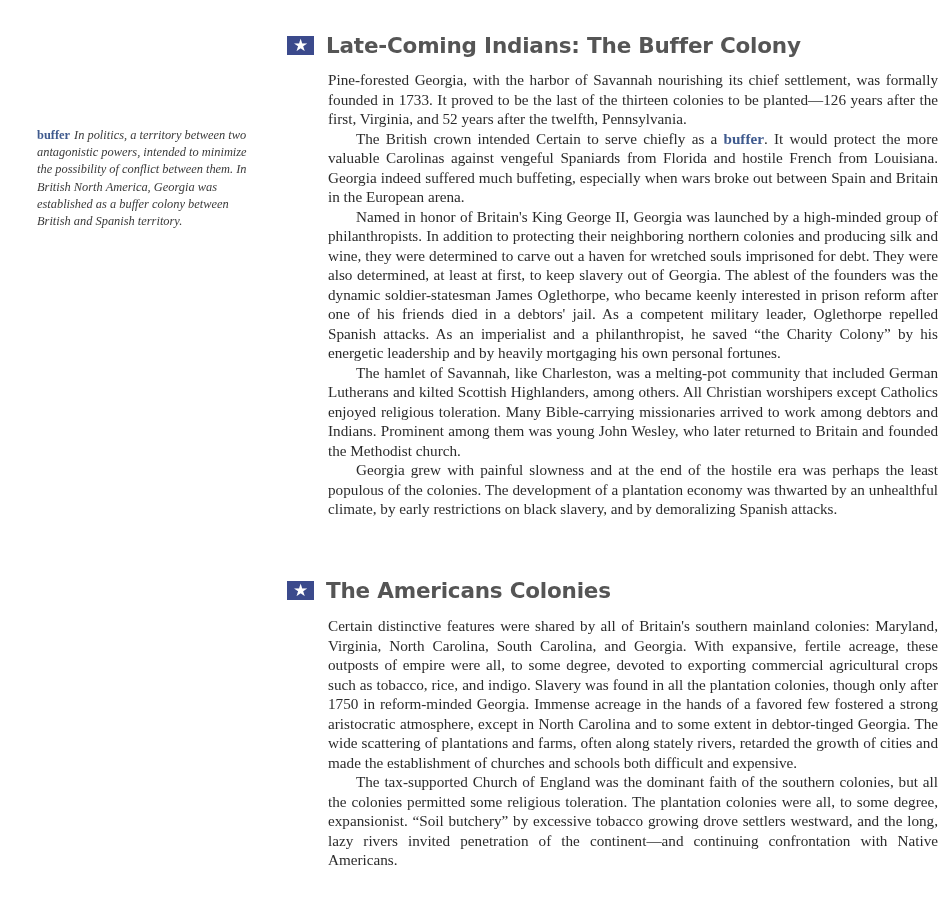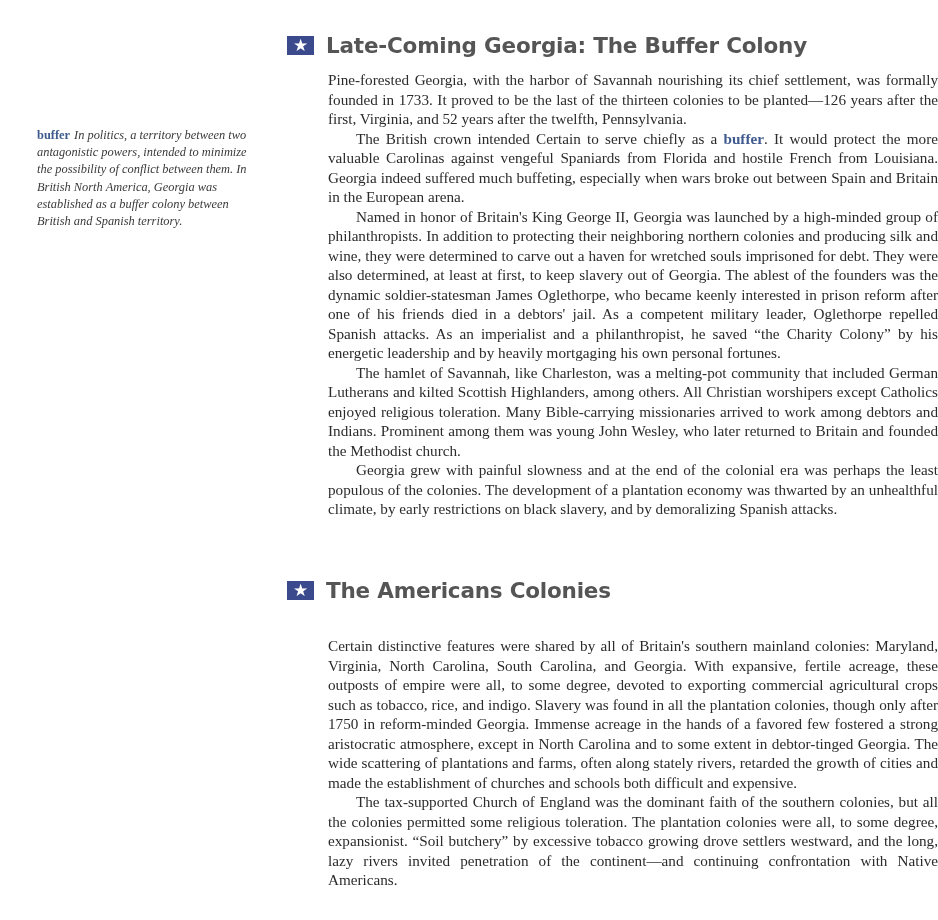--- a/index.html
+++ b/index.html
@@ -9,41 +9,41 @@
     .main { position: absolute; left: 287px; top: 0; width: 610px; }
     .section-heading { display: flex; align-items: center; font-family: "DejaVu Sans", sans-serif; font-size: 21.5px; font-weight: bold; color: #555555; letter-spacing: -0.2px; }
     .section-heading .star-box { width: 27px; height: 19px; background: #3b4a8c; display: inline-flex; align-items: center; justify-content: center; margin-right: 12px; color: #ffffff; font-size: 17px; line-height: 19px; }
     #h1 { position: absolute; top: 33px; left: 0; }
     #h2 { position: absolute; top: 578px; left: 0; }
     .body-text { font-size: 15.2px; line-height: 19.5px; text-align: justify; color: #2b2b2b; margin-left: 41px; }
     .body-text p { margin: 0; text-indent: 28px; }
     .body-text p.first { text-indent: 0; }
     .body-text .glossary { color: #3f5a8e; font-weight: bold; }
     #sec1-body { position: absolute; top: 70px; left: 0; width: 610px; }
-    #sec2-body { position: absolute; top: 636px; left: 0; width: 610px; font-family: Liberation Serif, serif; }
+    #sec2-body { position: absolute; top: 616px; left: 0; width: 610px; font-family: Liberation Serif, serif; }
   </style>
 </head>
 <body>
 
 <aside class="sidebar">
   <span class="term">buffer</span><span>In politics, a territory between two antagonistic powers, intended to minimize the possibility of conflict between them. In British North America, Georgia was established as a buffer colony between British and Spanish territory.</span>
 </aside>
 
 <main class="main">
   <h2 id="h1" class="section-heading" style="margin:0;">
     <span class="star-box">★</span>
-    <span>Late-Coming Georgia: The Buffer Colony</span>
+    <span>Late-Coming Indians: The Buffer Colony</span>
   </h2>
 
   <div id="sec1-body" class="body-text">
     <p class="first">Pine-forested Georgia, with the harbor of Savannah nourishing its chief settlement, was formally founded in 1733. It proved to be the last of the thirteen colonies to be planted—126 years after the first, Virginia, and 52 years after the twelfth, Pennsylvania.</p>
     <p><span>The British crown intended Certain to serve chiefly as a </span><span class="glossary">buffer</span><span>. It would protect the more valuable Carolinas against vengeful Spaniards from Florida and hostile French from Louisiana. Georgia indeed suffered much buffeting, especially when wars broke out between Spain and Britain in the European arena.</span></p>
     <p>Named in honor of Britain's King George II, Georgia was launched by a high-minded group of philanthropists. In addition to protecting their neighboring northern colonies and producing silk and wine, they were determined to carve out a haven for wretched souls imprisoned for debt. They were also determined, at least at first, to keep slavery out of Georgia. The ablest of the founders was the dynamic soldier-statesman James Oglethorpe, who became keenly interested in prison reform after one of his friends died in a debtors' jail. As a competent military leader, Oglethorpe repelled Spanish attacks. As an imperialist and a philanthropist, he saved “the Charity Colony” by his energetic leader­ship and by heavily mortgaging his own personal fortunes.</p>
     <p>The hamlet of Savannah, like Charleston, was a melting-pot community that included German Lutherans and kilted Scottish Highlanders, among others. All Christian wor­shipers except Catholics enjoyed religious toleration. Many Bible-carrying missionaries arrived to work among debtors and Indians. Prominent among them was young John Wesley, who later returned to Britain and founded the Methodist church.</p>
-    <p>Georgia grew with painful slowness and at the end of the colonial era was perhaps the least populous of the colonies. The development of a plantation economy was thwarted by an unhealthful climate, by early restrictions on black slavery, and by demoralizing Spanish attacks.</p>
+    <p>Georgia grew with painful slowness and at the end of the hostile era was perhaps the least populous of the colonies. The development of a plantation economy was thwarted by an unhealthful climate, by early restrictions on black slavery, and by demoralizing Spanish attacks.</p>
   </div>
 
   <h2 id="h2" class="section-heading" style="margin:0;">
     <span class="star-box">★</span>
     <span>The Americans Colonies</span>
   </h2>
 
   <div id="sec2-body" class="body-text">
     <p class="first">Certain distinctive features were shared by all of Britain's southern mainland colonies: Maryland, Virginia, North Carolina, South Carolina, and Georgia. With expansive, fertile acreage, these outposts of empire were all, to some degree, devoted to exporting com­mercial agricultural crops such as tobacco, rice, and indigo. Slavery was found in all the plantation colonies, though only after 1750 in reform-minded Georgia. Immense acreage in the hands of a favored few fostered a strong aristocratic atmosphere, except in North Carolina and to some extent in debtor-tinged Georgia. The wide scattering of plantations and farms, often along stately rivers, retarded the growth of cities and made the establish­ment of churches and schools both difficult and expensive.</p>
     <p>The tax-supported Church of England was the dominant faith of the southern colo­nies, but all the colonies permitted some religious toleration. The plantation colonies were all, to some degree, expansionist. “Soil butchery” by excessive tobacco growing drove settlers westward, and the long, lazy rivers invited penetration of the continent—and continuing confrontation with Native Americans.</p>

